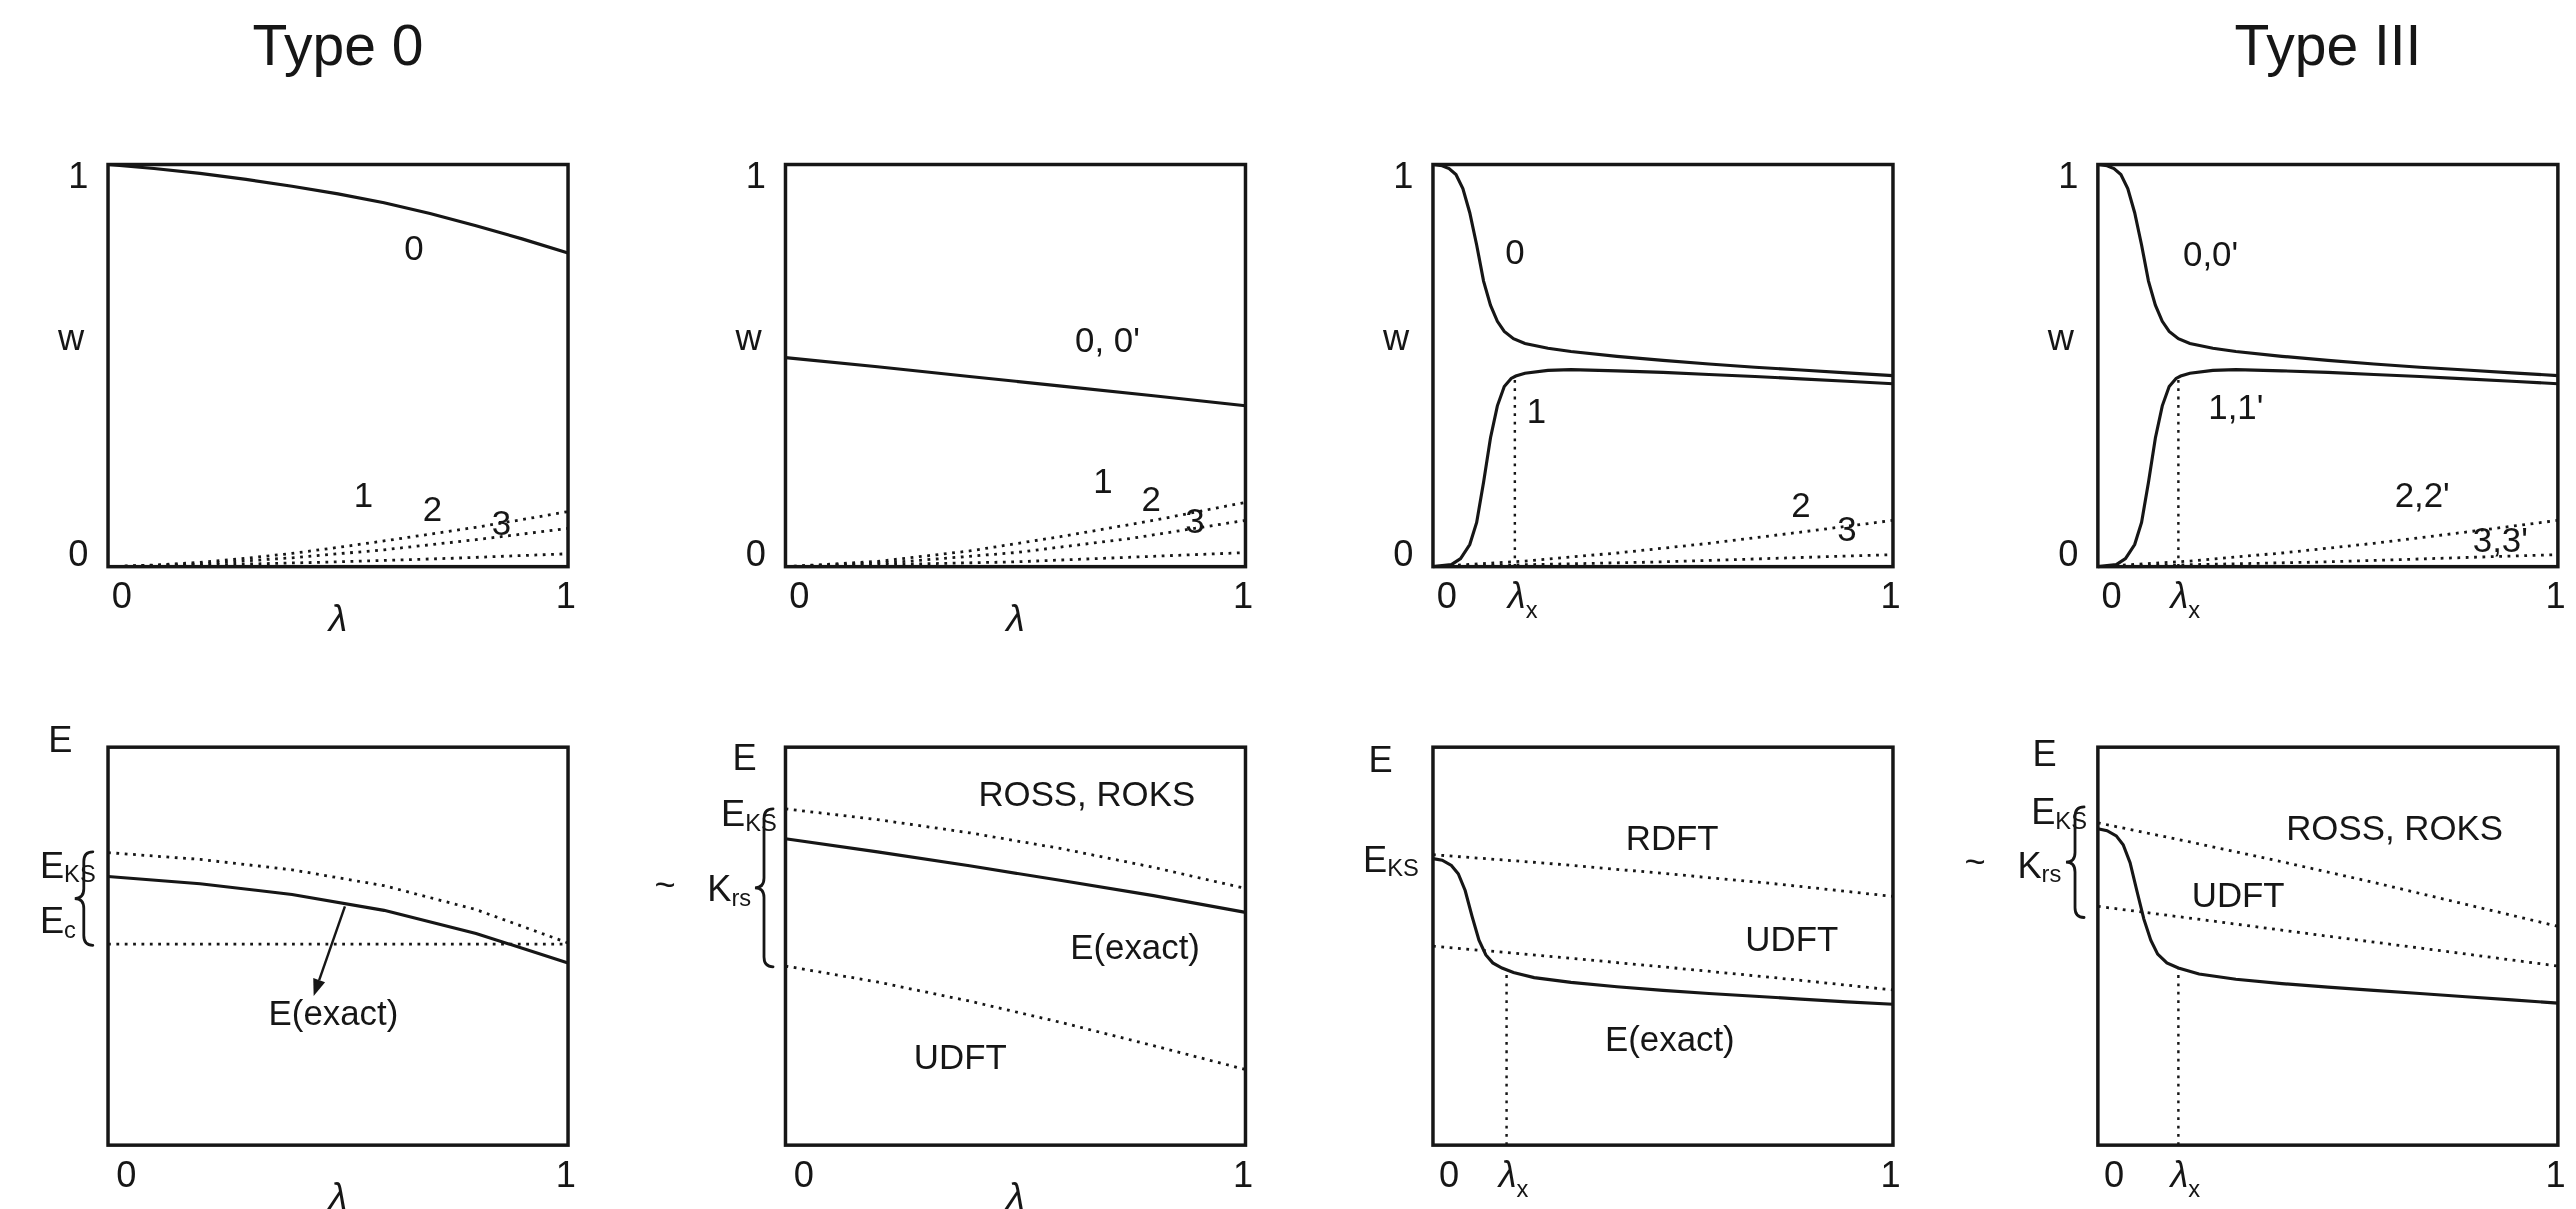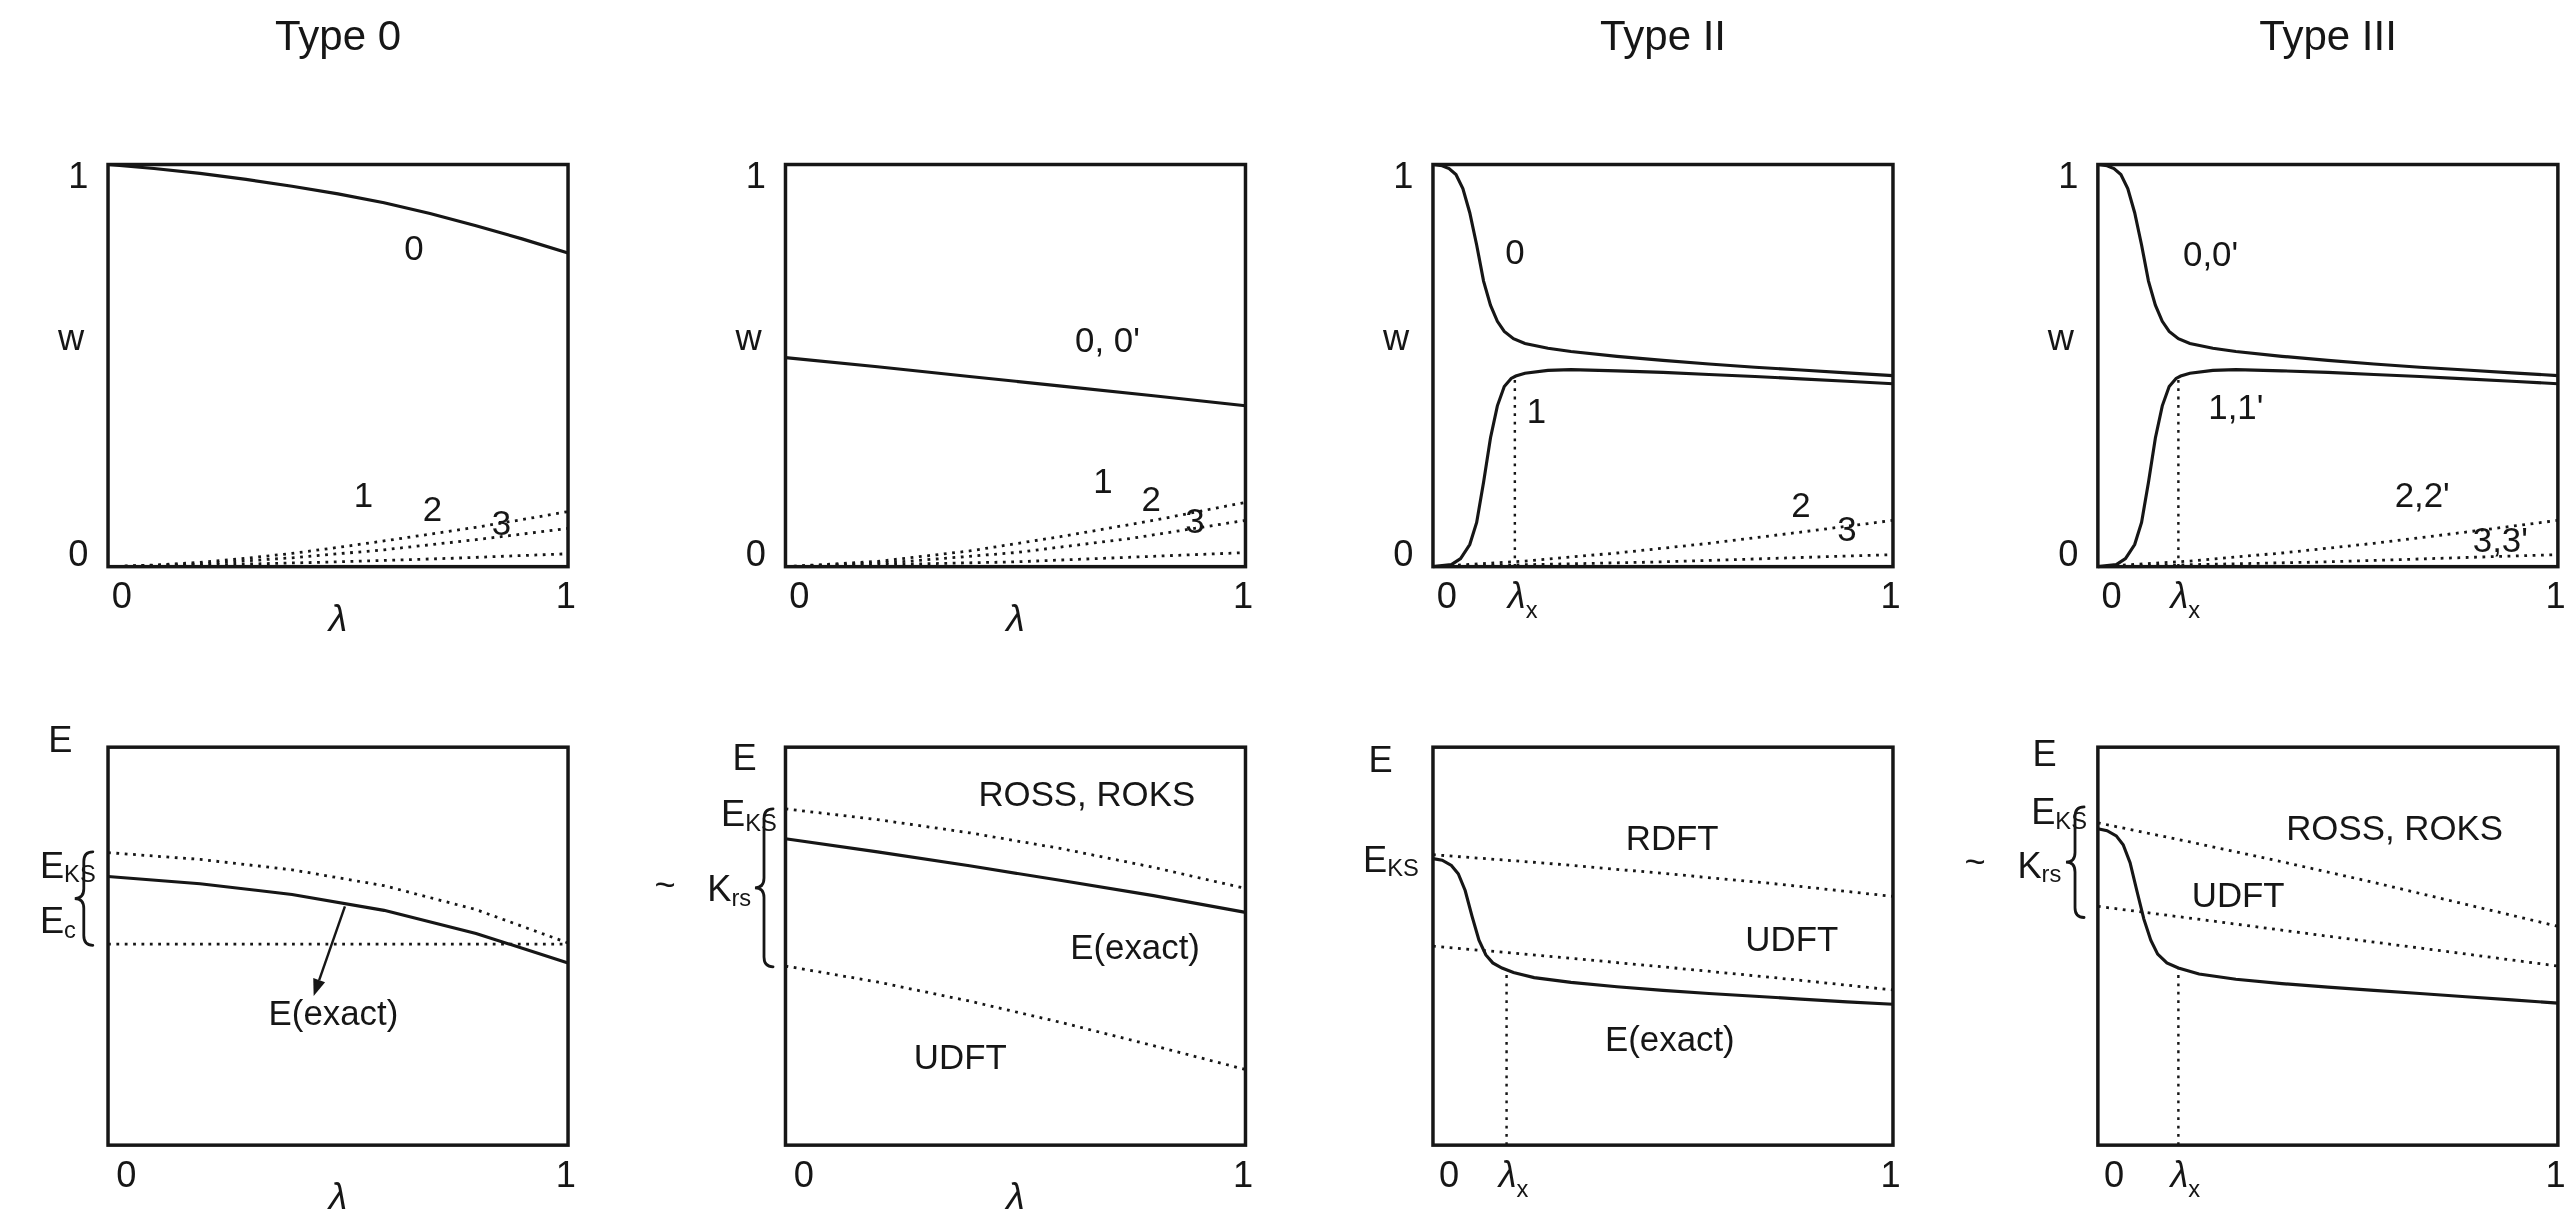--- a/index.html
+++ b/index.html
@@ -6,32 +6,31 @@
   .figure{
     position:relative;
     width:2576px;height:1210px;
     background:#ffffff;
     font-family:"Liberation Sans",sans-serif;
     color:#161616;
     overflow:hidden;
   }
   .col-title{
     position:absolute;top:11px;width:460px;
-    text-align:center;font-size:42px;line-height:1.2;
+    text-align:center;font-size:57px;line-height:1.2;
     color:#161616;
   }
   svg.figure-svg{position:absolute;left:0;top:0;}
   svg text{font-family:"Liberation Sans",sans-serif;}
 </style>
 </head>
 <body>
 
 <div class="figure">
   <div class="col-title" style="left:108px">Type 0</div>
-  <div class="col-title" style="left:1433px">Type II</div>
   <div class="col-title" style="left:2098px">Type III</div>
 
   <svg class="figure-svg" width="2576" height="1210" viewBox="0 0 3696 1736">
     <g>
         <path d="M155.0 236.0 L221.0 241.8 L287.0 248.7 L353.0 257.3 L419.0 267.2 L485.0 278.1 L551.0 290.8 L617.0 306.4 L683.0 323.7 L749.0 342.7 L815.0 362.9" fill="none" stroke="#161616" stroke-width="4.5"></path>
         <text x="593.9000000000001" y="354.28499999999997" text-anchor="middle" font-size="50" fill="#161616" dominant-baseline="central"><tspan>0</tspan></text>
         <path d="M155.0 813.0 L221.0 810.7 L287.0 806.7 L353.0 800.9 L419.0 794.0 L485.0 785.3 L551.0 776.1 L617.0 766.3 L683.0 756.5 L749.0 745.5 L815.0 734.0" fill="none" stroke="#161616" stroke-width="4" stroke-dasharray="4 8"></path>
         <text x="521.3" y="709.14" text-anchor="middle" font-size="50" fill="#161616" dominant-baseline="central"><tspan>1</tspan></text>
         <path d="M155.0 813.0 L287.0 809.0 L419.0 800.3 L551.0 788.8 L683.0 774.3 L815.0 758.2" fill="none" stroke="#161616" stroke-width="4" stroke-dasharray="4 8"></path>
         <text x="620.3" y="729.335" text-anchor="middle" font-size="50" fill="#161616" dominant-baseline="central"><tspan>2</tspan></text>

